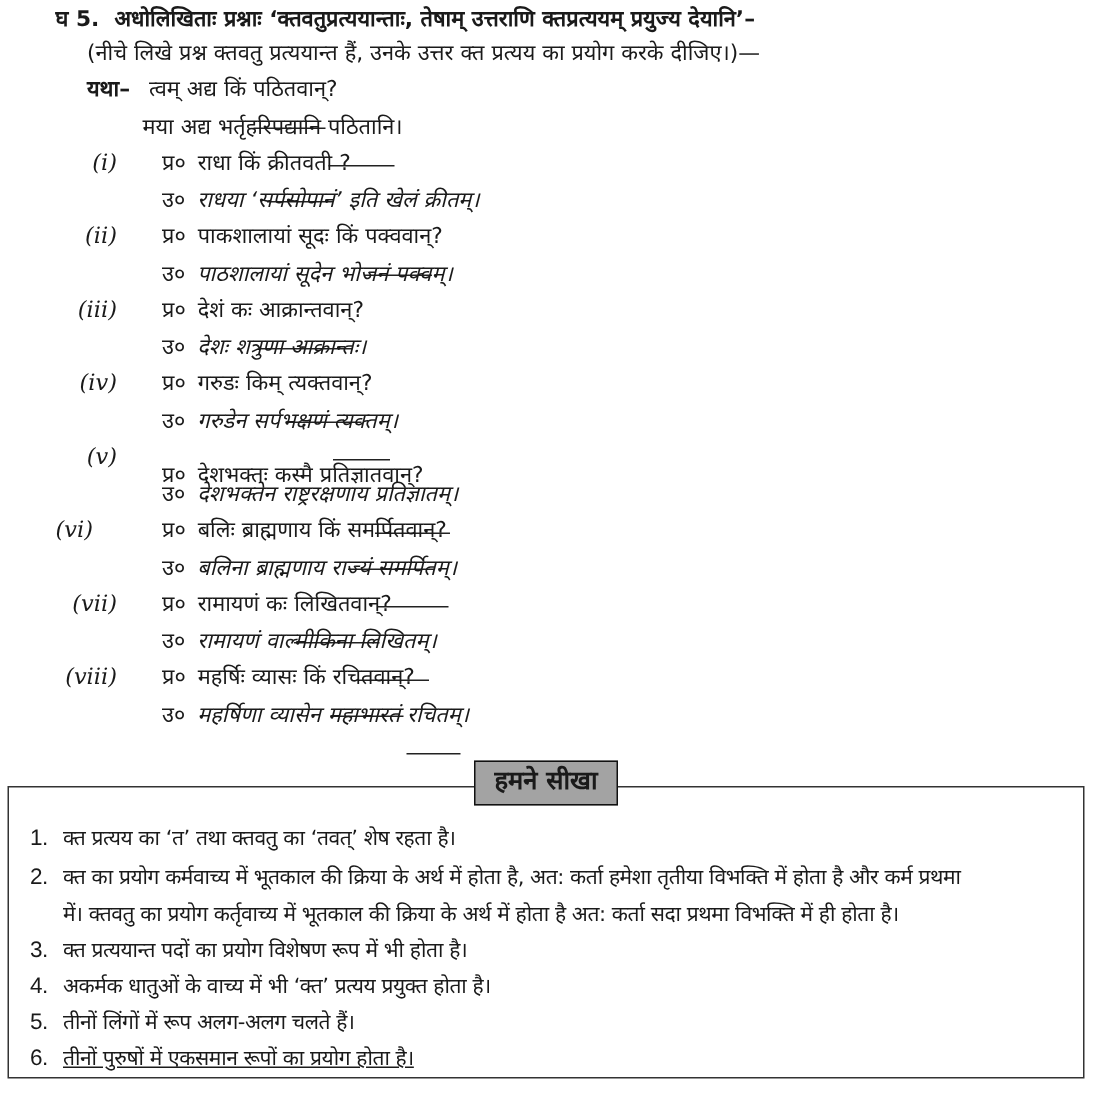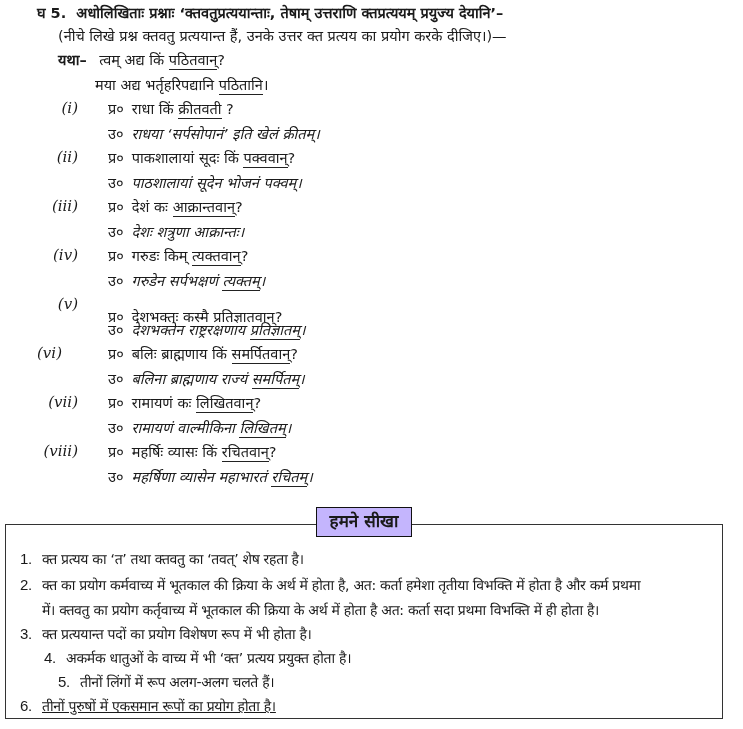--- a/index.html
+++ b/index.html
@@ -3,30 +3,30 @@
 <meta charset="utf-8">
 <style>
   html, body { margin: 0; padding: 0; background: #ffffff; }
   body {
     width: 743px; height: 729px; position: relative; overflow: hidden;
     font-family: "DejaVu Sans", sans-serif; color: #1a1a1a;
   }
   .line { position: absolute; white-space: nowrap; font-size: 14.5px; line-height: 20px; margin-left: 20px; }
   .bold { font-weight: bold; }
   .ital { font-style: italic; }
-  .ul { border-bottom: 1.3px solid #222; padding-bottom: 1px; text-align: right; }
+  .ul { border-bottom: 1.3px solid #222; padding-bottom: 17px; text-align: right; }
   .qno { position: absolute; width: 60px; text-align: right; font-family: "DejaVu Serif", serif; font-style: italic; font-size: 15px; }
   .lbl { display: inline-block; margin-right: 8px; }
   .box {
     position: absolute; left: 5px; top: 524px; width: 718px; height: 195px;
     border: 1.5px solid #333; box-sizing: border-box;
   }
   .box-title {
     position: absolute; left: 316px; top: 507px; width: 96px; height: 30px;
-    border: 1.6px solid #111; background: #c4b5fd; box-sizing: border-box;
+    border: 1.6px solid #111; background: #a3a3a3; box-sizing: border-box;
     font-weight: bold; font-size: 17px; text-align: center; line-height: 27px;
   }
   .pt { position: absolute; font-size: 14px; line-height: 20px; white-space: nowrap; letter-spacing: -0.3px; }
   .pt .num { font-family: "Liberation Sans", sans-serif; font-size: 15px; display: inline-block; width: 22px; }
 </style>
 </head>
 <body>
 
 <div class="line bold" style="left:17px; top:3px;">
   <span>घ 5.</span>&nbsp;
@@ -80,15 +80,15 @@
   <div class="line" style="left:88px; top:467px;"><span class="lbl">उ०</span><span class="ital">महर्षिणा व्यासेन महाभारतं </span><span class="ital ul">रचितम्</span><span class="ital">।</span></div>
 </div>
 
 <div class="box"></div>
 <div class="box-title">हमने सीखा</div>
 
 <div class="pt" style="left:20px; top:549px;"><span class="num">1.</span><span>क्त प्रत्यय का ‘त’ तथा क्तवतु का ‘तवत्’ शेष रहता है।</span></div>
 <div class="pt" style="left:20px; top:575px;"><span class="num">2.</span><span>क्त का प्रयोग कर्मवाच्य में भूतकाल की क्रिया के अर्थ में होता है, अत: कर्ता हमेशा तृतीया विभक्ति में होता है और कर्म प्रथमा</span></div>
 <div class="pt" style="left:42px; top:600px;">में। क्तवतु का प्रयोग कर्तृवाच्य में भूतकाल की क्रिया के अर्थ में होता है अत: कर्ता सदा प्रथमा विभक्ति में ही होता है।</div>
 <div class="pt" style="left:20px; top:624px;"><span class="num">3.</span><span>क्त प्रत्ययान्त पदों का प्रयोग विशेषण रूप में भी होता है।</span></div>
-<div class="pt" style="left:20px; top:648px;margin-left:24px;"><span class="num">4.</span><span>अकर्मक धातुओं के वाच्य में भी ‘क्त’ प्रत्यय प्रयुक्त होता है।</span></div>
-<div class="pt" style="left:20px; top:672px;margin-left:38px;"><span class="num">5.</span><span>तीनों लिंगों में रूप अलग-अलग चलते हैं।</span></div>
+<div class="pt" style="left:20px; top:648px;"><span class="num">4.</span><span>अकर्मक धातुओं के वाच्य में भी ‘क्त’ प्रत्यय प्रयुक्त होता है।</span></div>
+<div class="pt" style="left:20px; top:672px;"><span class="num">5.</span><span>तीनों लिंगों में रूप अलग-अलग चलते हैं।</span></div>
 <div class="pt" style="left:20px; top:696px;text-decoration:underline;"><span class="num">6.</span><span>तीनों पुरुषों में एकसमान रूपों का प्रयोग होता है।</span></div>
 
 </body></html>

